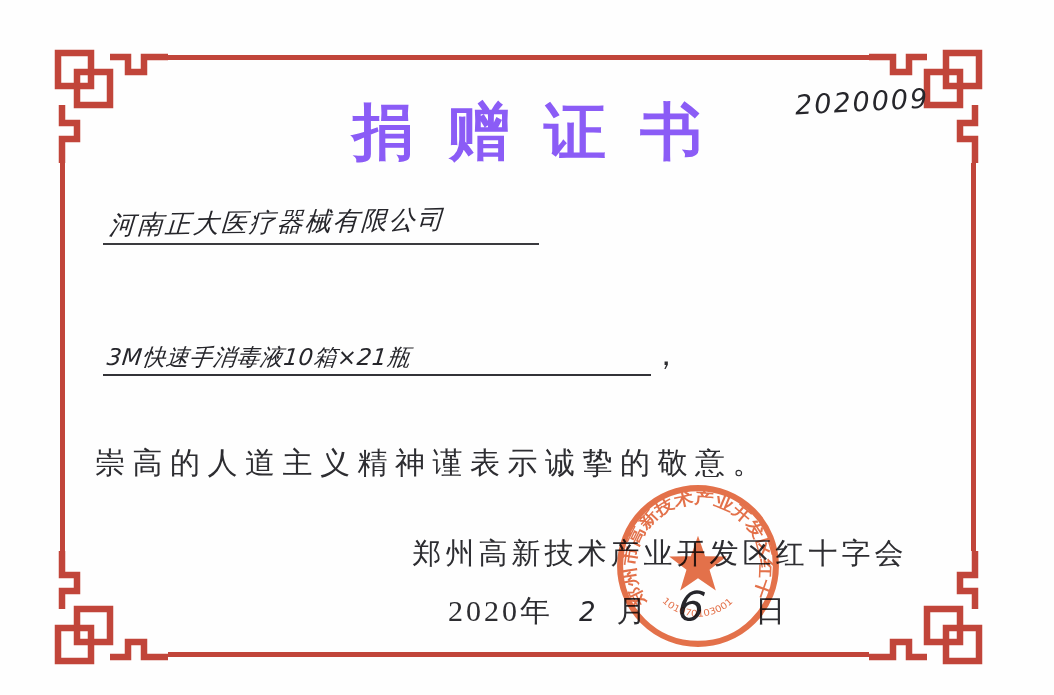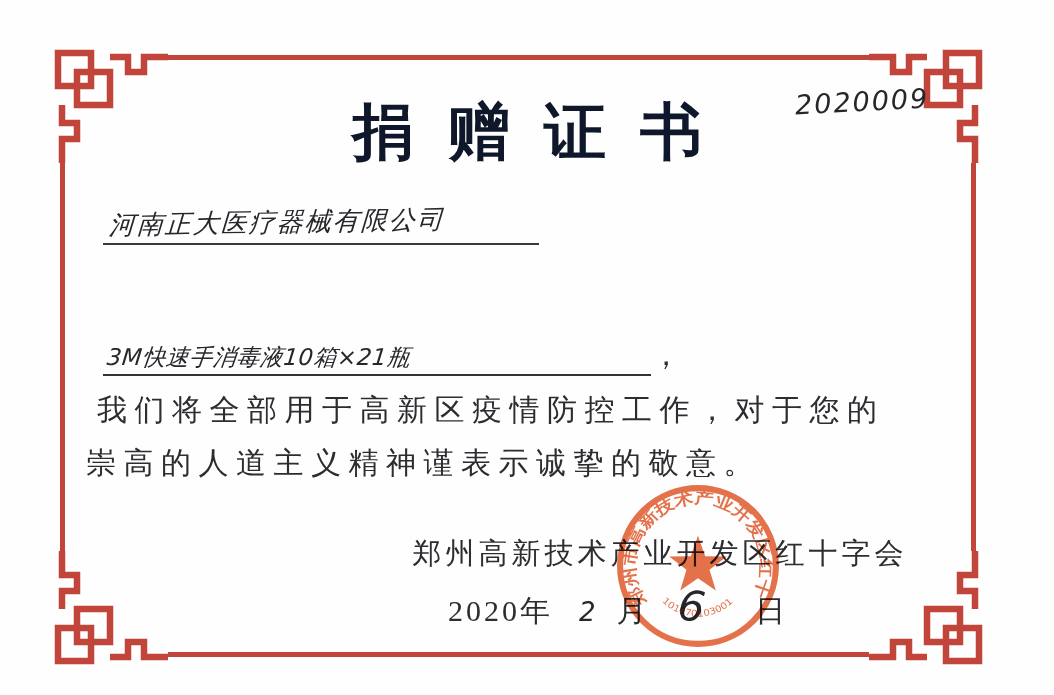--- a/index.html
+++ b/index.html
@@ -35,21 +35,21 @@
 
   .title {
     position: absolute;
     left: 0; top: 90px;
     width: 100%;
     text-align: center;
     font-size: 62px;
     font-weight: bold;
     letter-spacing: 34px;
     padding-left: 34px;
-    color: #0f172a;
+    color: #8b5cf6;
     font-family: "DejaVu Serif", serif;
   }
 
   .hand {
     font-family: "DejaVu Sans", sans-serif;
     font-style: italic;
     color: #26262b;
   }
 
   .serial {
@@ -77,21 +77,21 @@
   .body-line {
     position: absolute;
     font-size: 30px;
     letter-spacing: 7.5px;
     color: #2d2d31;
     white-space: nowrap;
   }
   .l1 { left: 170px; top: 280px; }
   .l2 { left: 97px;  top: 335px; display: flex; align-items: flex-end; }
   .l3 { left: 97px;  top: 390px; }
-  .l4 { left: 86px;  top: 443px; }
+  .l4 { left: 95px;  top: 443px; }
 
   .fill-line {
     display: inline-block;
     width: 548px;
     border-bottom: 2px solid #333338;
     margin-left: 6px;
     line-height: 34px;
   }
   .fill-line .item {
     font-size: 23px;
@@ -184,21 +184,20 @@
   </div>
 
 
   <div class="body-line l2">
     <span class="fill-line">
       <span class="item hand">3M快速手消毒液10箱×21瓶</span>
     </span>
     <span>，</span>
   </div>
 
-  <div class="body-line l3">我们将全部用于高新区疫情防控工作，对于您的</div>
   <div class="body-line l4">崇高的人道主义精神谨表示诚挚的敬意。</div>
 
   <div class="issuer">郑州高新技术产业开发区红十字会</div>
 
   <div class="date-row">
     <span>2020</span>
       <span>年</span>
     <span class="hand hand-month">2</span>
     <span class="lbl-month">月</span>
     <span class="hand hand-day">6</span>

